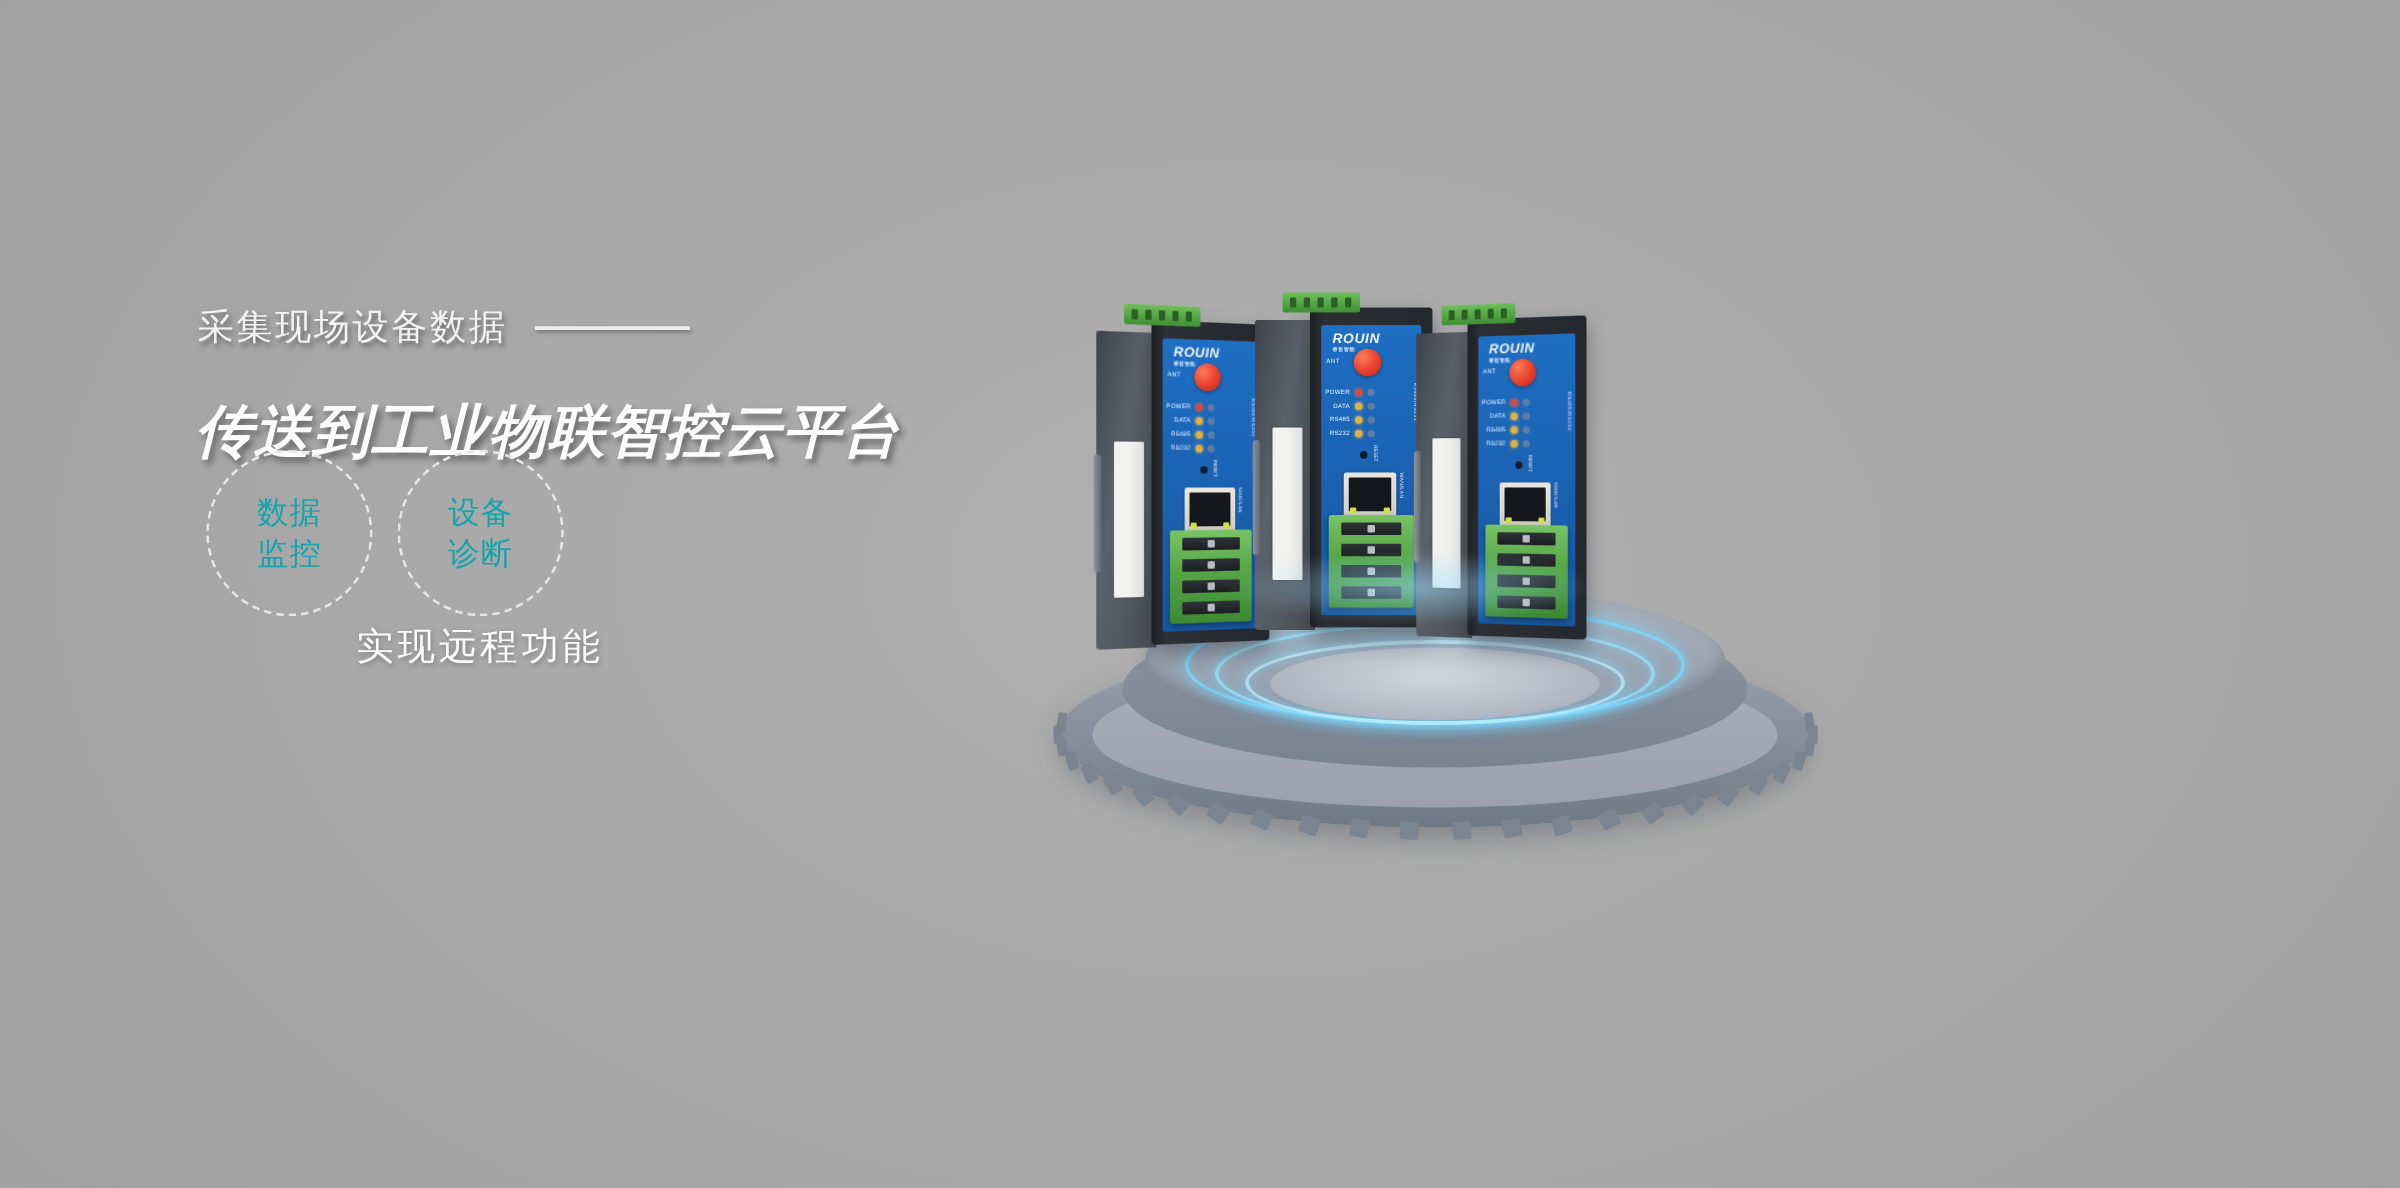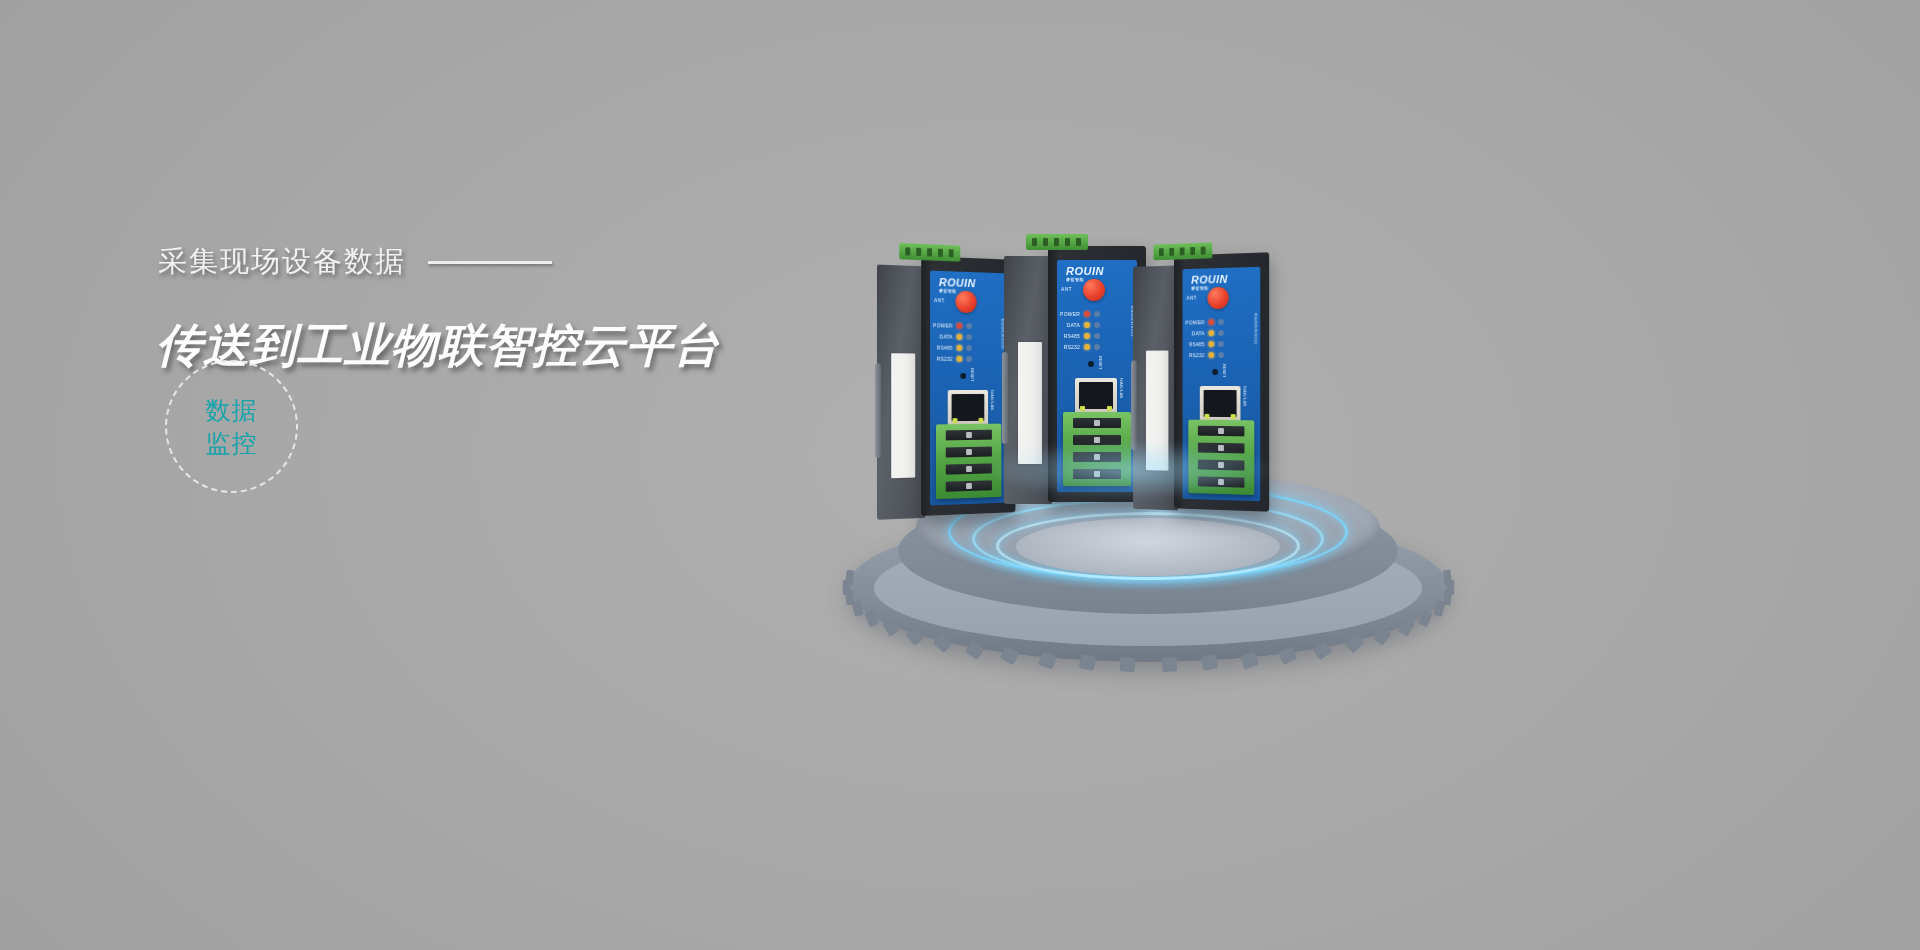--- a/index.html
+++ b/index.html
@@ -234,22 +234,27 @@
       <div class="eyebrow-rule"></div>
     </div>
 
     <div class="headline">传送到工业物联智控云平台</div>
 
     <div class="circles">
       <div class="circle">
         <span>数据</span>
         <span>监控</span>
       </div>
+      <div class="circle">
+        <span>设备</span>
+        <span>诊断</span>
+      </div>
     </div>
 
+    <div class="subhead">实现远程功能</div>
   </div>
 
   <div class="scene">
 
     <div class="pedestal">
       <div class="ped-outer"></div>
       <div class="ped-teeth" id="teeth">
           <div class="tooth" style="left: 595px; top: 69px; transform: rotate(90deg) scaleY(0.56);"></div>
           <div class="tooth" style="left: 592.187px; top: 79.4848px; transform: rotate(97.8261deg) scaleY(0.5817);"></div>
           <div class="tooth" style="left: 583.801px; top: 89.7744px; transform: rotate(105.652deg) scaleY(0.661878);"></div>

